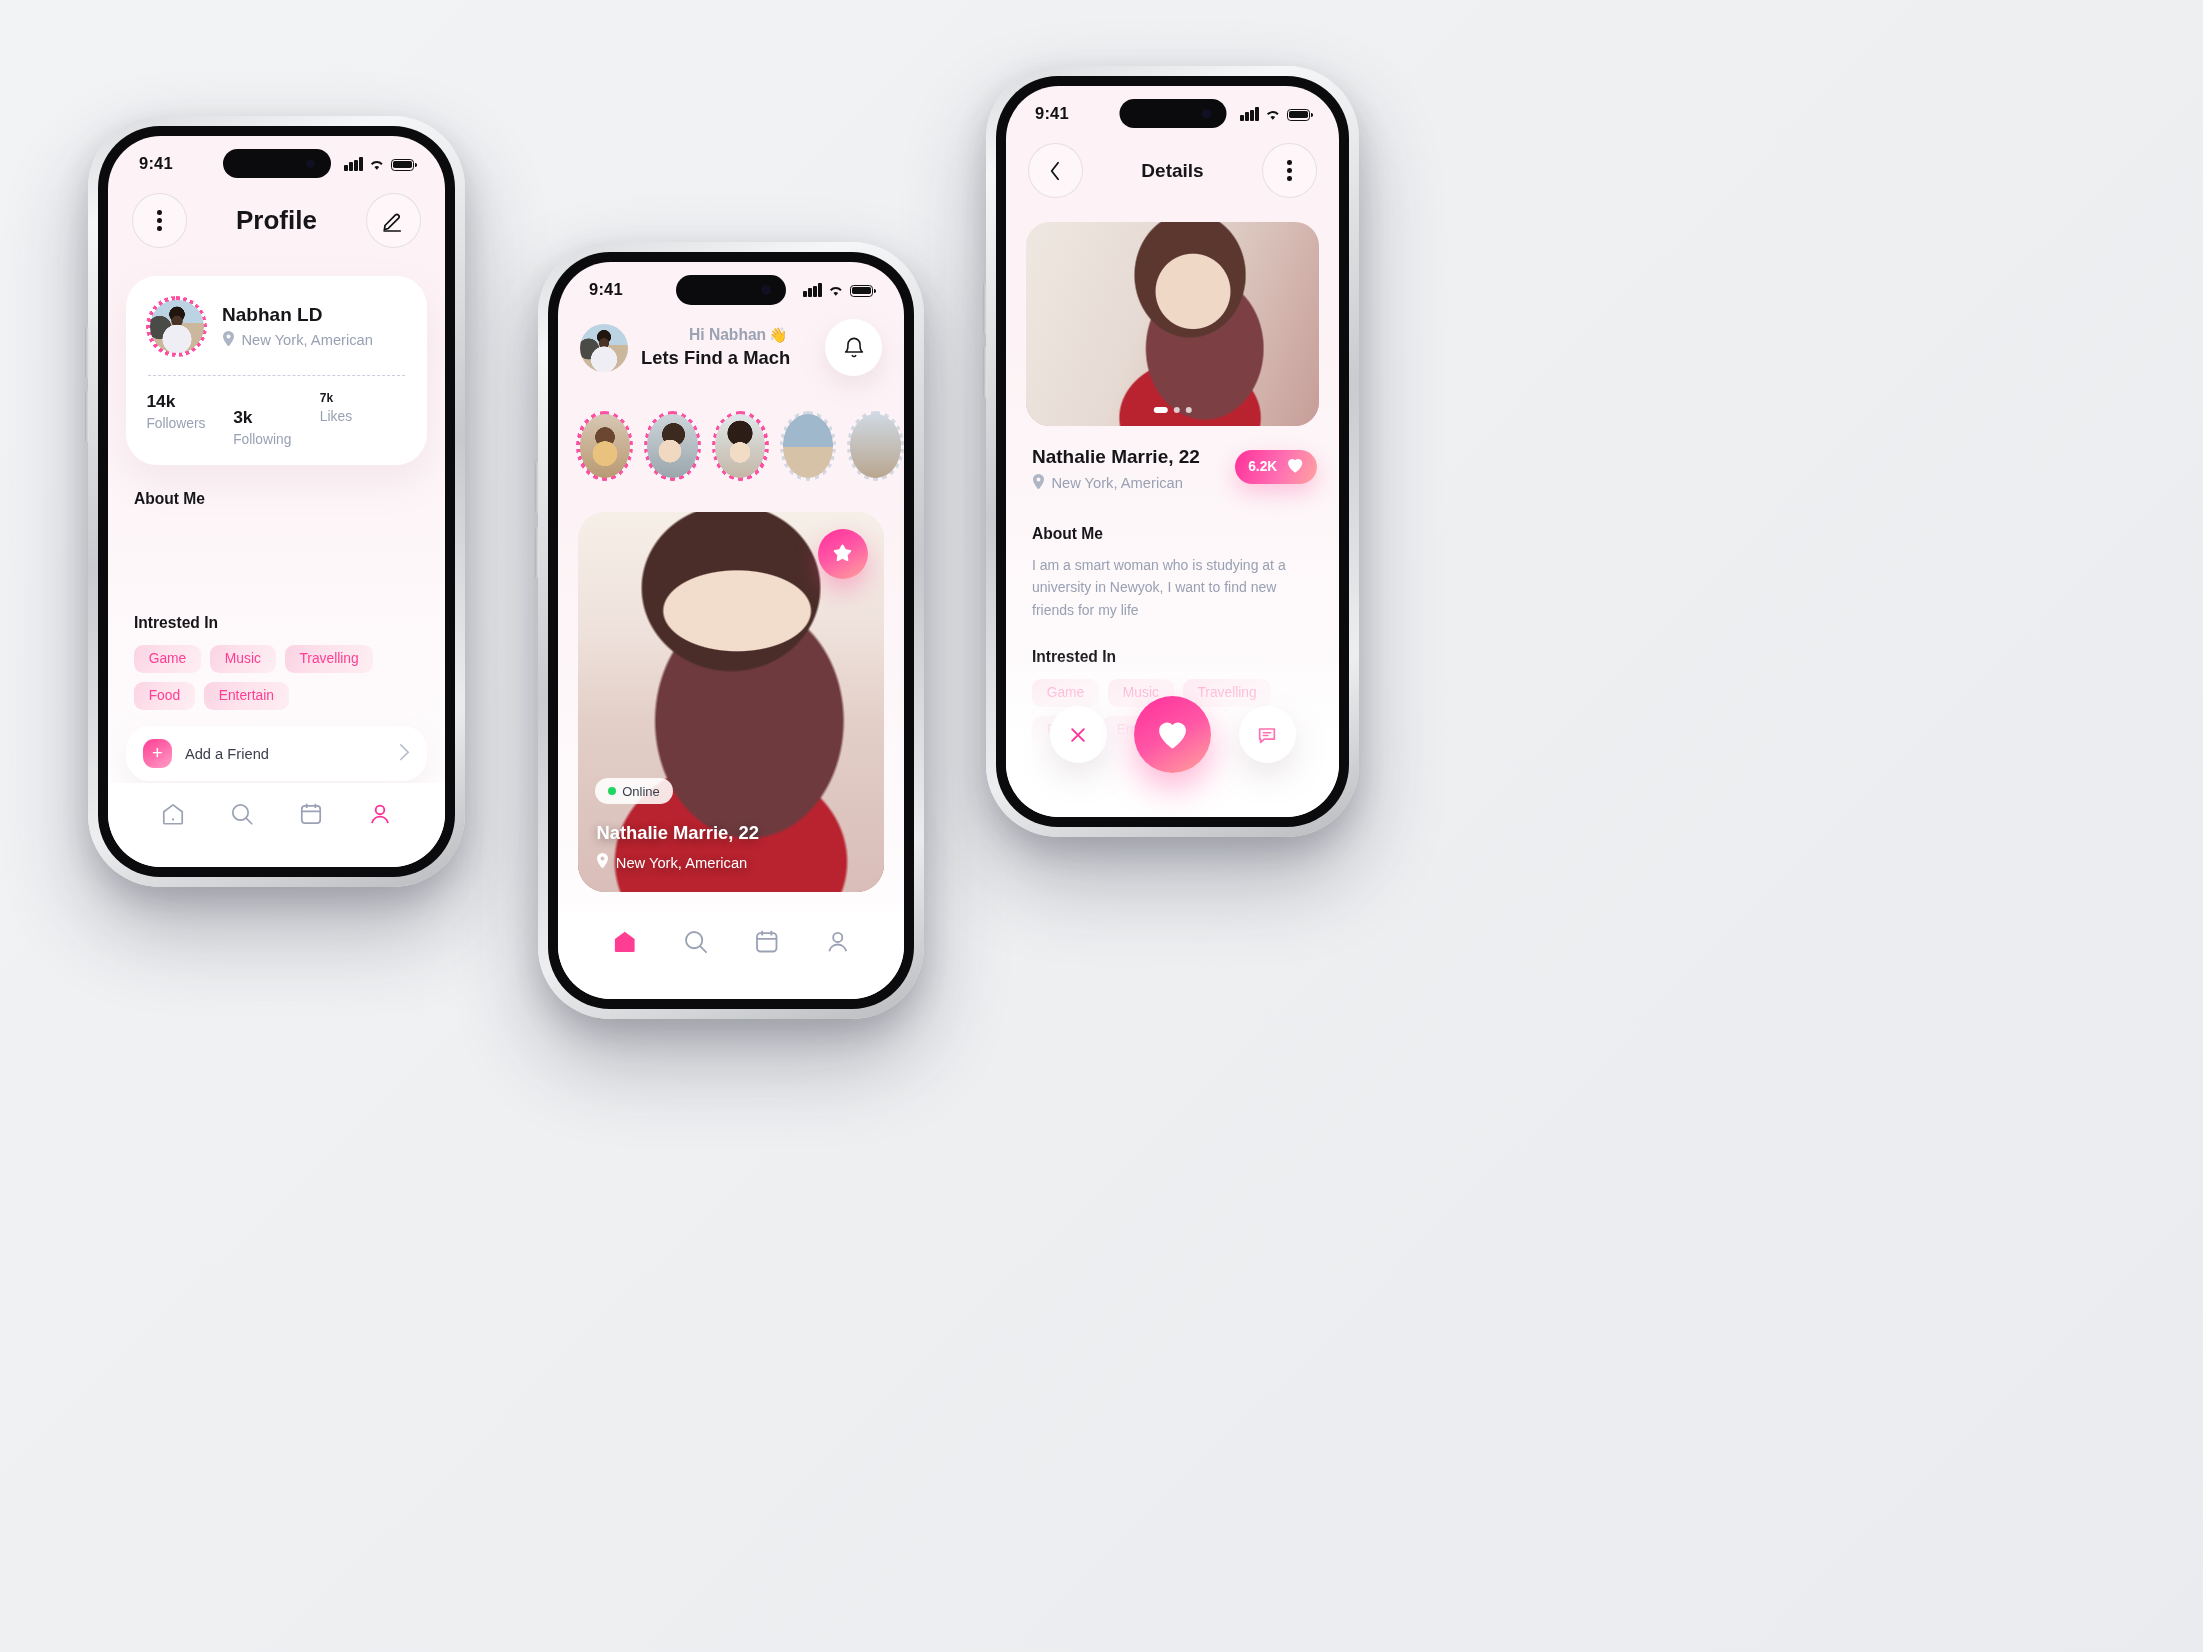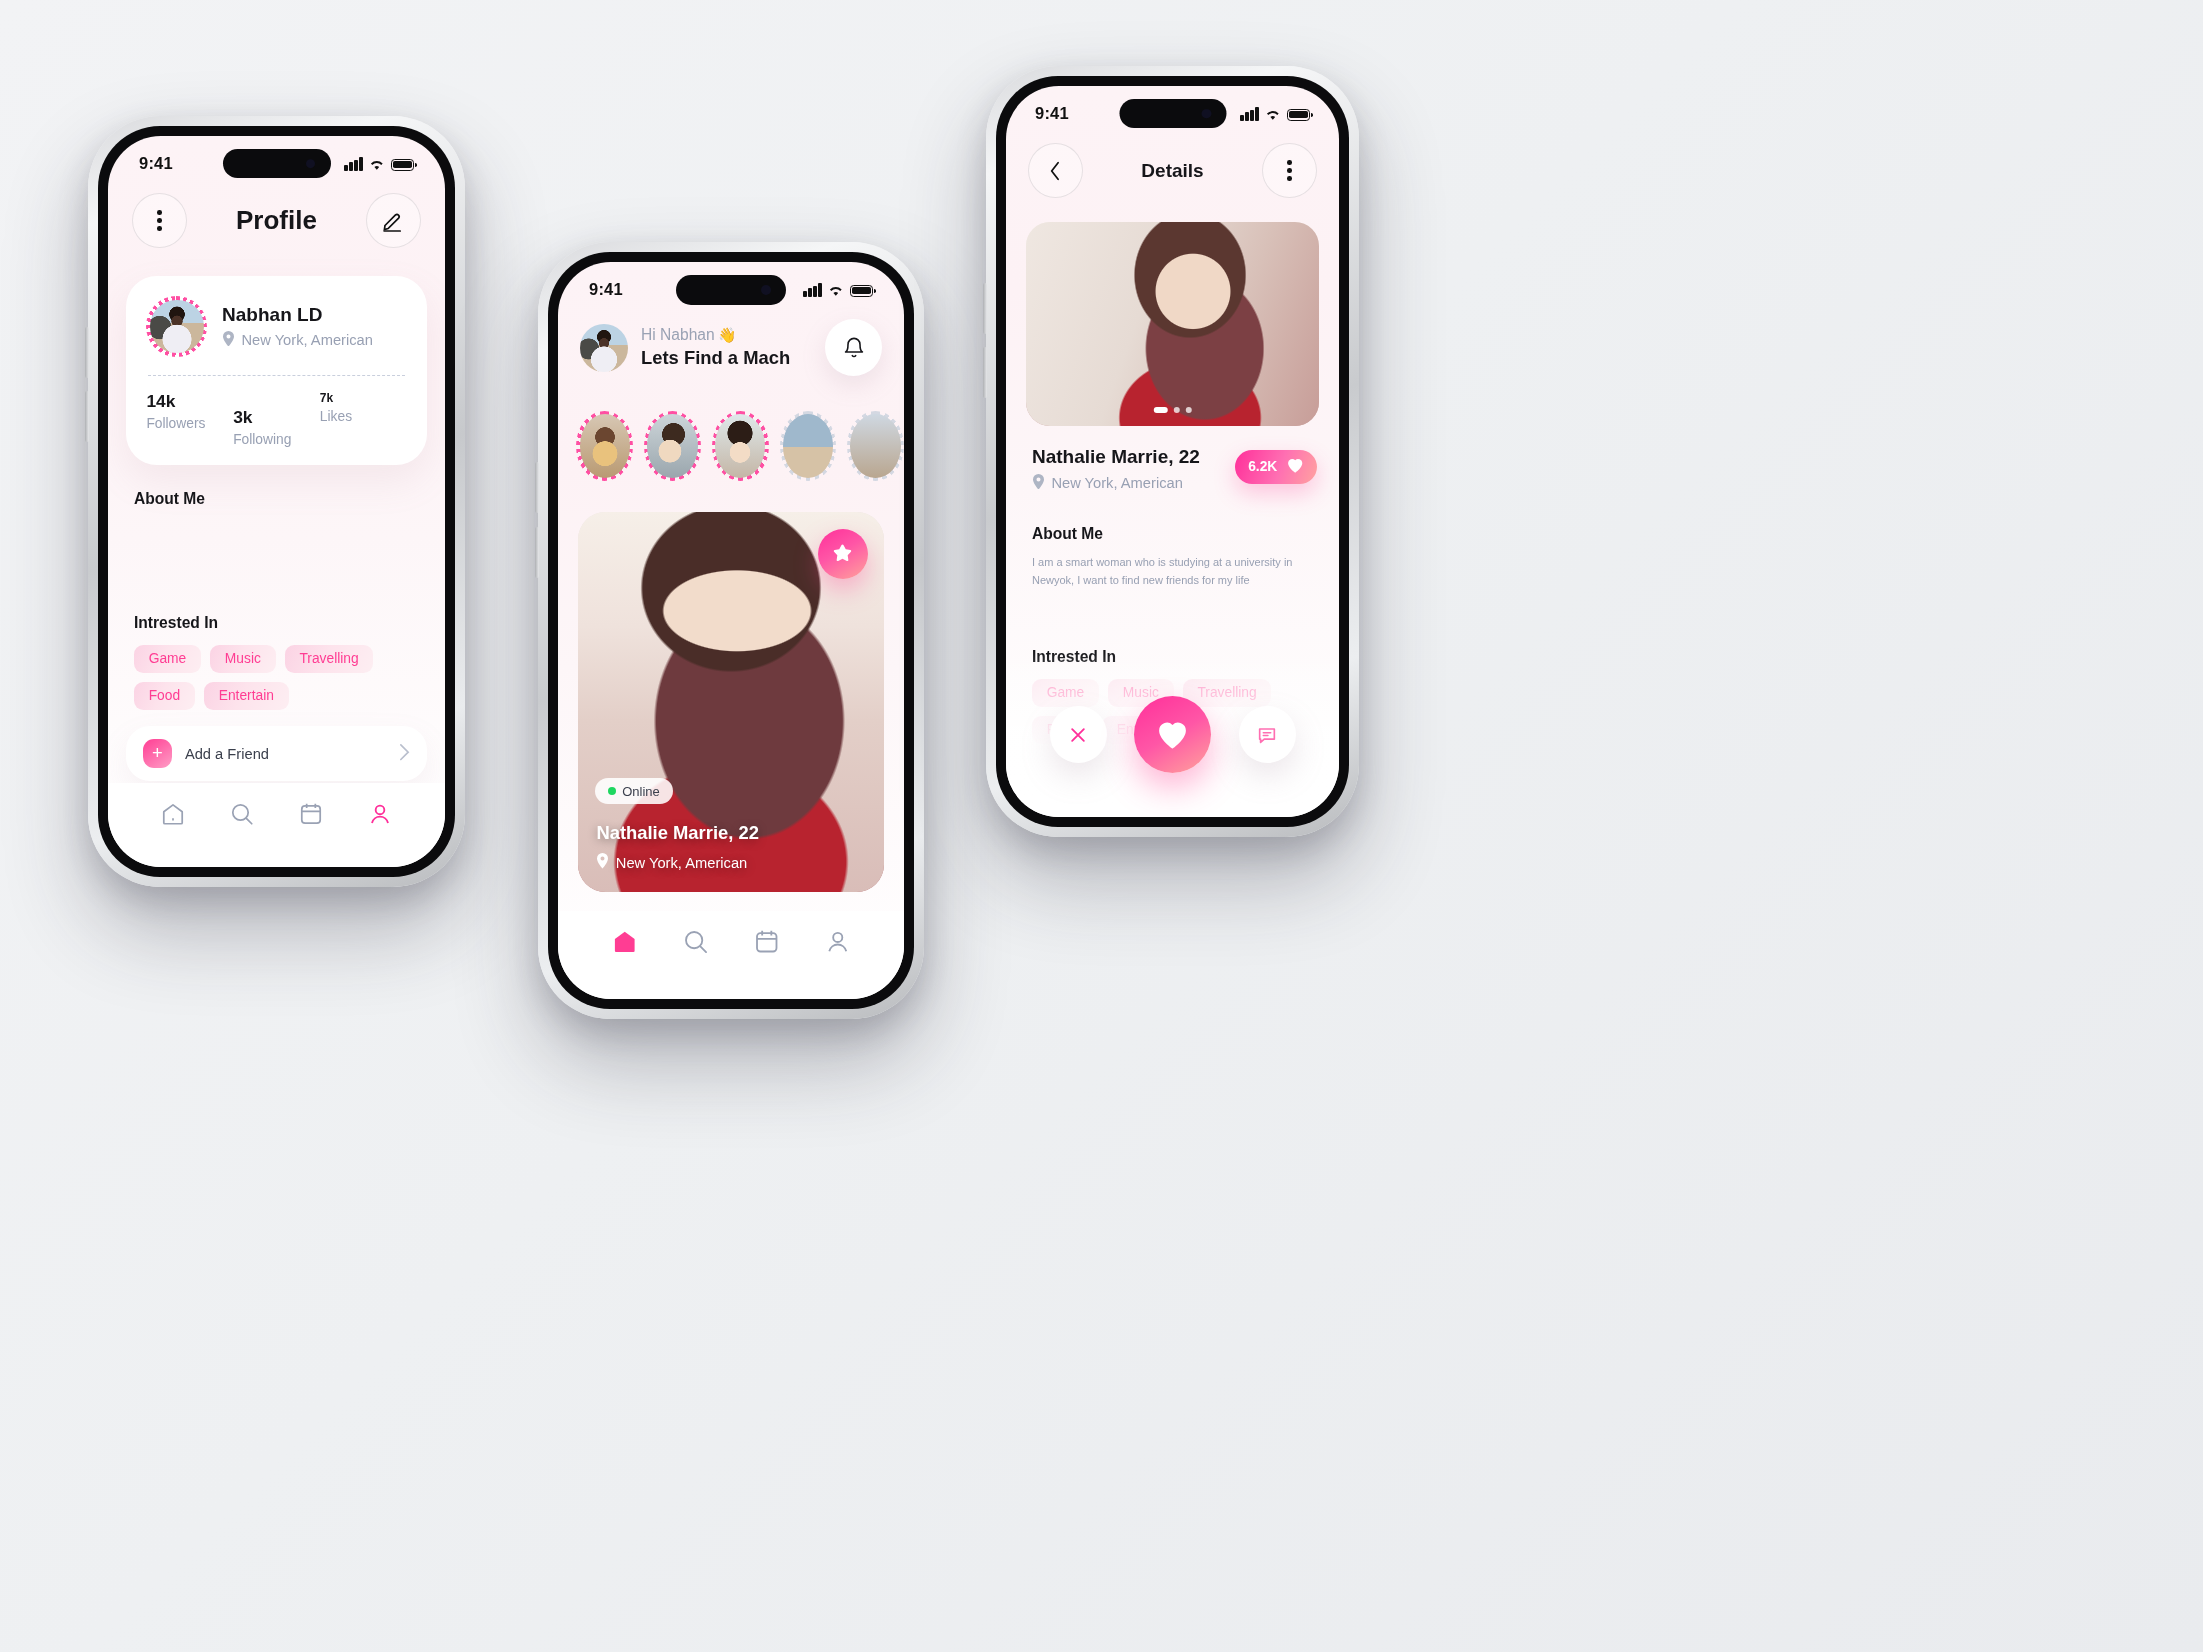--- a/index.html
+++ b/index.html
@@ -95,21 +95,21 @@
     box-shadow: 0 13px 31px rgba(180,140,160,.10); }
   .plus-sq { border-radius:11px; background: linear-gradient(145deg,#ff3d93,#ff9ec6);
     display:flex; align-items:center; justify-content:center; color:#fff; }
   .chev { color:#b9bfcd; }
 
   
   .tabbar { position:absolute; left:0; right:0; display:flex; align-items:center;
     justify-content:space-around; background:#fff; }
 
   
-  .greet-s { color:#9aa2b4; font-weight:400; }
+  .greet-s { color:#9aa2b4; font-weight:700;margin-left:48px; }
   .greet-b { font-weight:700; color:#16161a; }
   .stories { display:flex; align-items:center; }
   .story-ring { border-radius:50%; padding:3.2px;
     background: repeating-conic-gradient(#ff4fa3 0 8deg, rgba(0,0,0,0) 8deg 16deg); }
   .story-ring.plain { background: repeating-conic-gradient(#d4d8e2 0 8deg, rgba(0,0,0,0) 8deg 16deg); }
 
   .bigcard { border-radius:27.5px; overflow:hidden; position:relative;
     background: linear-gradient(175deg,#efe6e4 0%,#e8dcd8 18%,#d9b9b3 48%,#c98d8c 72%,#b56f73 100%); }
   .bigcard .woman {
     position:absolute; inset:0;
@@ -479,21 +479,21 @@
           <span>
             <svg width="18.4" height="16.5" viewBox="0 0 24 22" fill="#fff">
                 <path d="M12 21S2.5 14.6 2.5 8.1A5.6 5.6 0 0 1 12 4.2 5.6 5.6 0 0 1 21.5 8.1C21.5 14.6 12 21 12 21"></path>
               </svg>
           </span>
         </span>
       </div>
 
       <div style="position:absolute; top:439px; left:26px; right:24px;">
         <div class="sect-h" style="font-size:15.6px;">About Me</div>
-        <div class="sect-p" style="font-size:11px; line-height:1.6; margin-top:11px;">I am a smart woman who is studying at a university in Newyok, I want to find new friends for my life</div>
+        <div class="sect-p" style="font-size:14px; line-height:1.6; margin-top:11px;">I am a smart woman who is studying at a university in Newyok, I want to find new friends for my life</div>
       </div>
 
       <div style="position:absolute; top:562px; left:26px; right:24px;">
         <div class="sect-h" style="font-size:15.6px;">Intrested In</div>
         <div class="tags faded" style="margin-top:13px; gap:9.2px;">
           <span class="tag" style="font-size:13.8px; padding:6.4px 14.7px;">Game</span>
           <span class="tag" style="font-size:13.8px; padding:6.4px 14.7px;">Music</span>
           <span class="tag" style="font-size:13.8px; padding:6.4px 14.7px;">Travelling</span>
           <span class="tag" style="font-size:13.8px; padding:6.4px 14.7px;">Food</span>
           <span class="tag" style="font-size:13.8px; padding:6.4px 14.7px;">Entertain</span>

